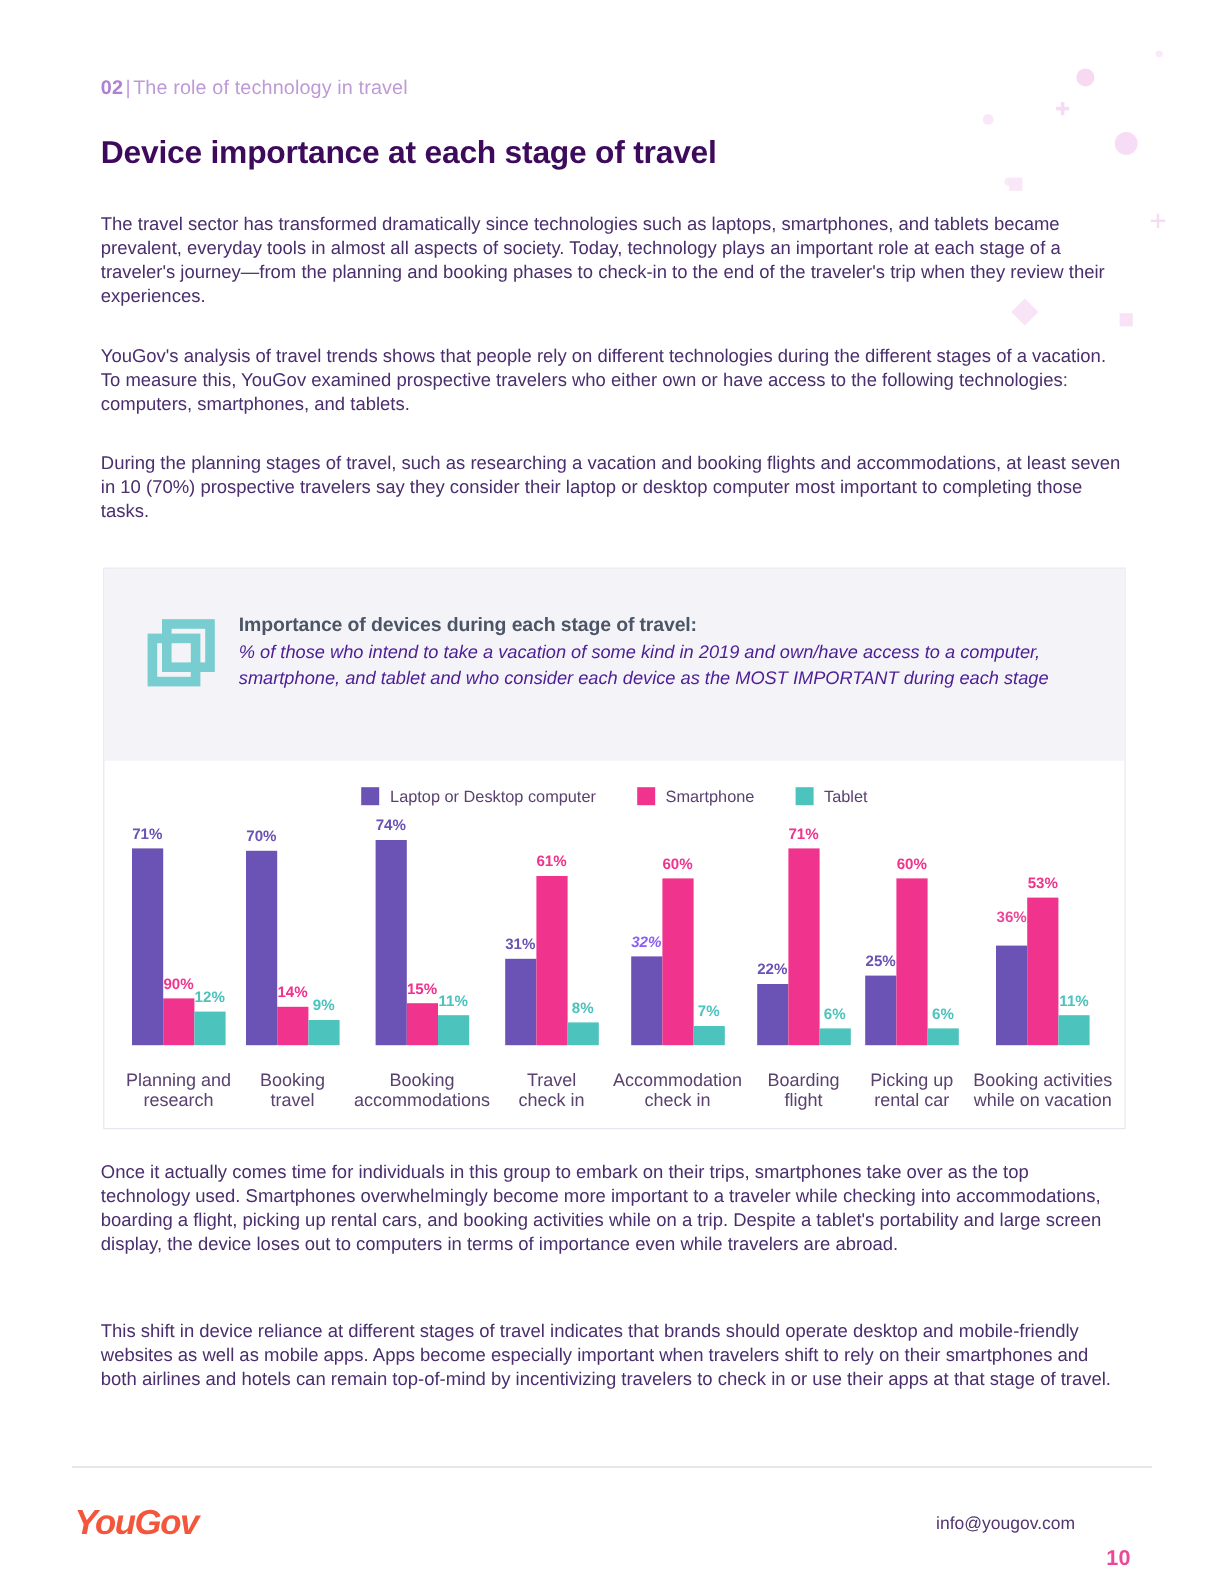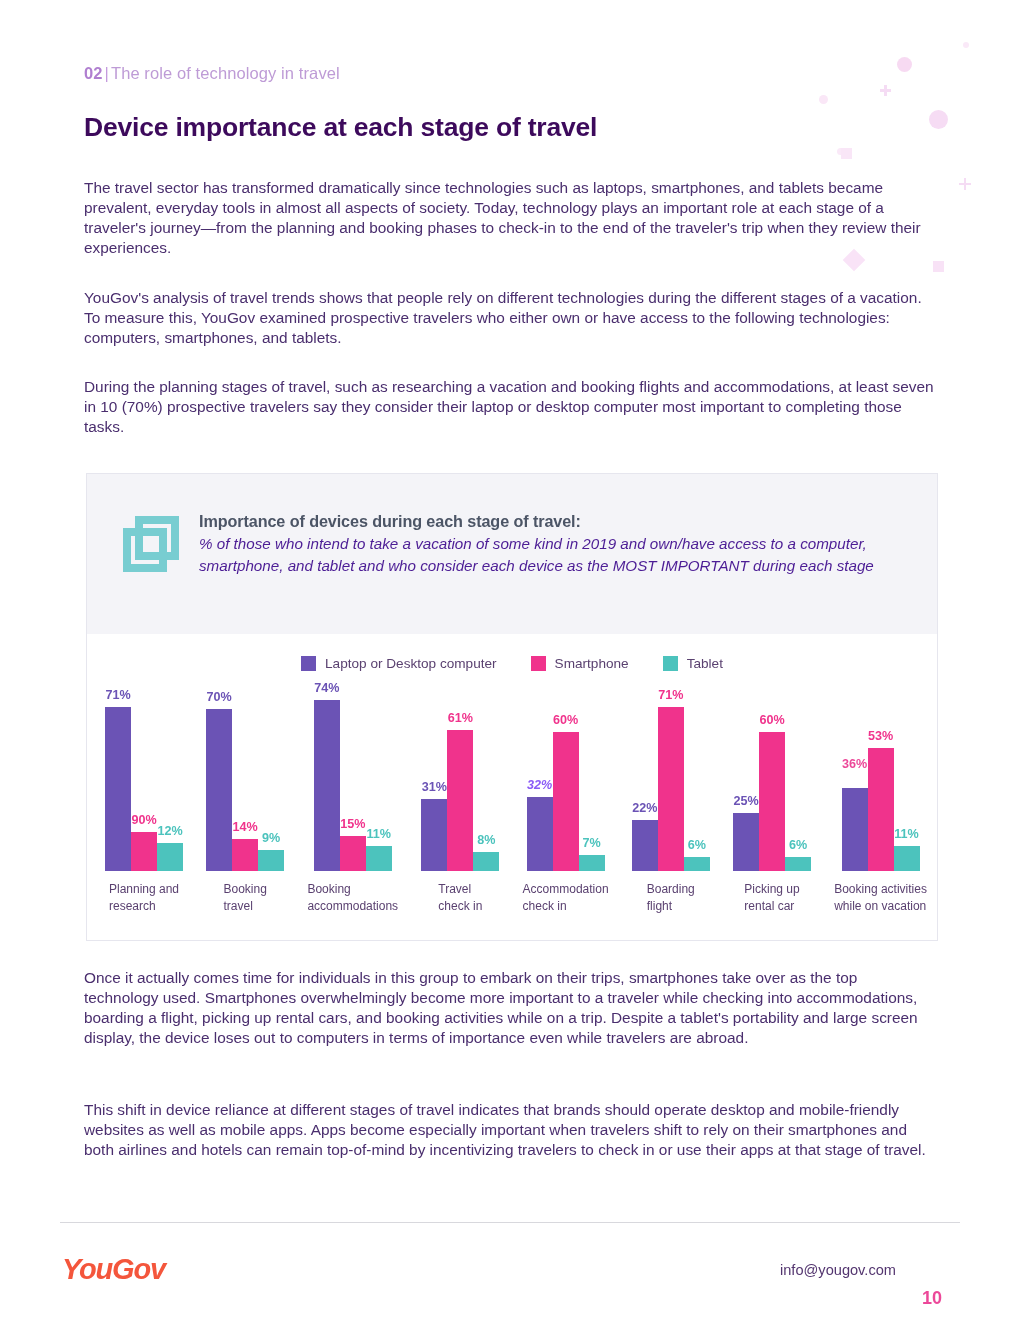--- a/index.html
+++ b/index.html
@@ -100,22 +100,22 @@
     display: flex; align-items: flex-end; gap: 0;
     height: 185px;
   }
   .bar-wrap { position: relative; width: 26px; height: 100%; display: flex; align-items: flex-end; }
   .bar { width: 26px; }
   .bar-val {
     position: absolute; left: 50%; transform: translateX(-50%);
     font-size: 12.6px; font-weight: bold; white-space: nowrap;
   }
   .cat-label {
-    margin-top: 10px; font-size: 12px; color: #5A4170;
-    text-align: left; line-height: 16.5px; white-space: pre-line;
+    margin-top: 22px; font-size: 15px; color: #5A4170;
+    text-align: center; line-height: 16.5px; white-space: pre-line;
   }
 
   
   .footer-rule {
     position: absolute; left: 60px; top: 1222px;
     width: 900px; height: 1px; background: #D8D8DD;
   }
   .logo {
     position: absolute; left: 62px; top: 1253px;
     font-size: 29px; font-weight: bold; color: #F4563C;

